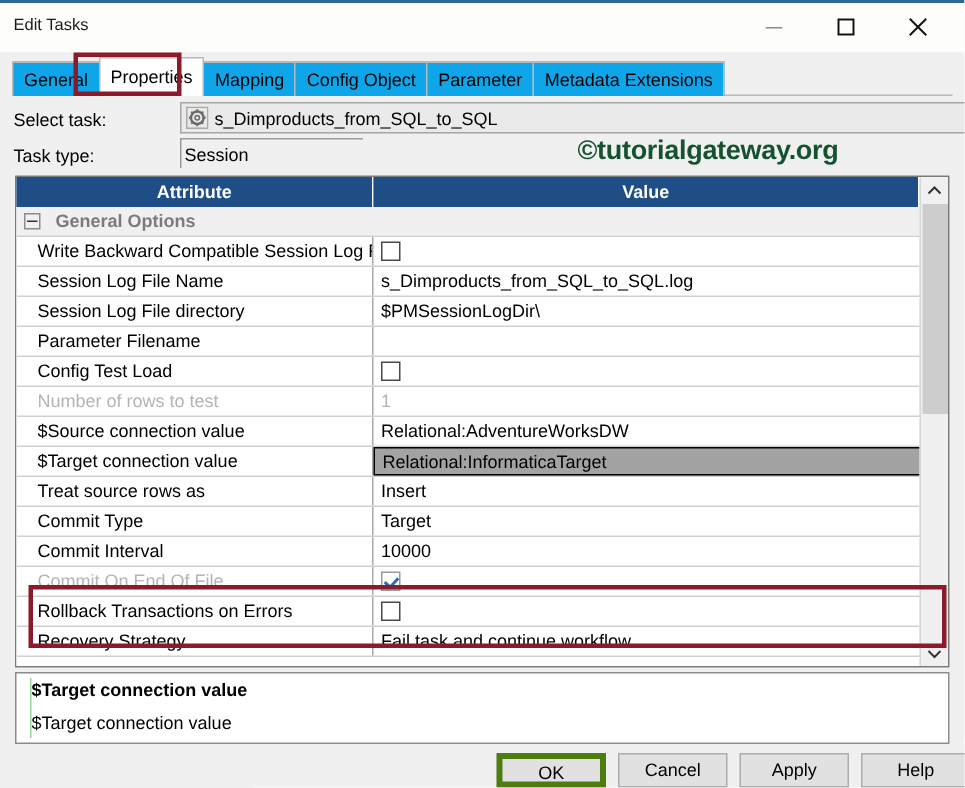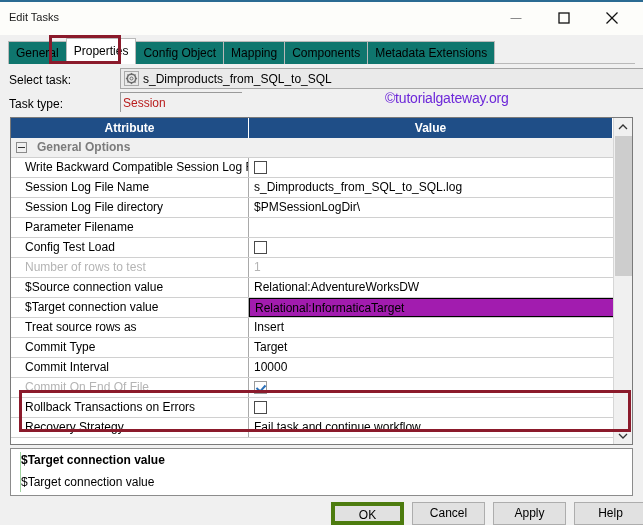--- a/index.html
+++ b/index.html
@@ -69,21 +69,21 @@
     align-items: flex-end;
     height: 27px;
   }
   .tab {
     position: relative;
     height: 23px;
     line-height: 23px;
     padding: 0 7px;
     font-size: 12px;
     color: #000;
-    background: #0f766e;
+    background: #0ea5e9;
     border-left: 1px solid #b9b9b9;
     border-right: 1px solid #b9b9b9;
     border-top: 1px solid #b9b9b9;
     margin-right: -1px;
     white-space: nowrap;
     box-sizing: border-box;
     cursor: default;
   }
   .tab.active {
     background: #ffffff;
@@ -169,31 +169,31 @@
     border-top: 1px solid #9a9a9a;
     border-left: 1px solid #9a9a9a;
     box-sizing: border-box;
     background: transparent;
   }
   .tasktype-text {
     position: absolute;
     left: 123px;
     top: 94px;
     font-size: 12px;
-    color: #b91c1c;
+    color: #000000;
     white-space: nowrap;
   }
 
   .watermark {
     position: absolute;
     left: 385px;
     top: 88px;
-    font-size: 14px;
-    font-weight: normal;
-    color: #6d28d9;
+    font-size: 18px;
+    font-weight: bold;
+    color: #14532d;
     letter-spacing: -0.2px;
     white-space: nowrap;
   }
 
   
   .grid-outer {
     position: absolute;
     left: 10px;
     top: 115px;
     width: 623px;
@@ -328,21 +328,21 @@
     height: 14px;
     background: #e3e3e3;
     border: 1px solid #6f6f6f;
     box-sizing: border-box;
   }
   .cellbtn svg { position: absolute; left: 2px; top: 3px; }
 
   .row.selected .c-val {
     border: 1px solid #000000;
     box-sizing: border-box;
-    background: #a21caf;
+    background: #a3a3a3;
   }
 
   .sel-highlight {
     position: absolute;
     left: 8px;
     top: 272px;
     width: 612px;
     height: 42px;
     border: 3px solid #8b1a2b;
     box-sizing: border-box;
@@ -474,23 +474,23 @@
         <line x1="12.5" y1="1.5" x2="1.5" y2="12.5" stroke="#111" stroke-width="1.3"></line>
       </svg>
     </div>
   </div>
 
   <div class="tabstrip">
     <div class="tabline"></div>
     <div class="tabs">
       <div class="tab">General</div>
       <div class="tab active">Properties</div>
+      <div class="tab">Mapping</div>
       <div class="tab">Config Object</div>
-      <div class="tab">Mapping</div>
-      <div class="tab">Components</div>
+      <div class="tab">Parameter</div>
       <div class="tab">Metadata Extensions</div>
     </div>
     <div class="tab-hl"></div>
   </div>
 
   <div class="page"></div>
 
   <div class="lbl" id="lbl-select-task">Select task:</div>
   <div class="combo">
     <span class="combo-icon">

